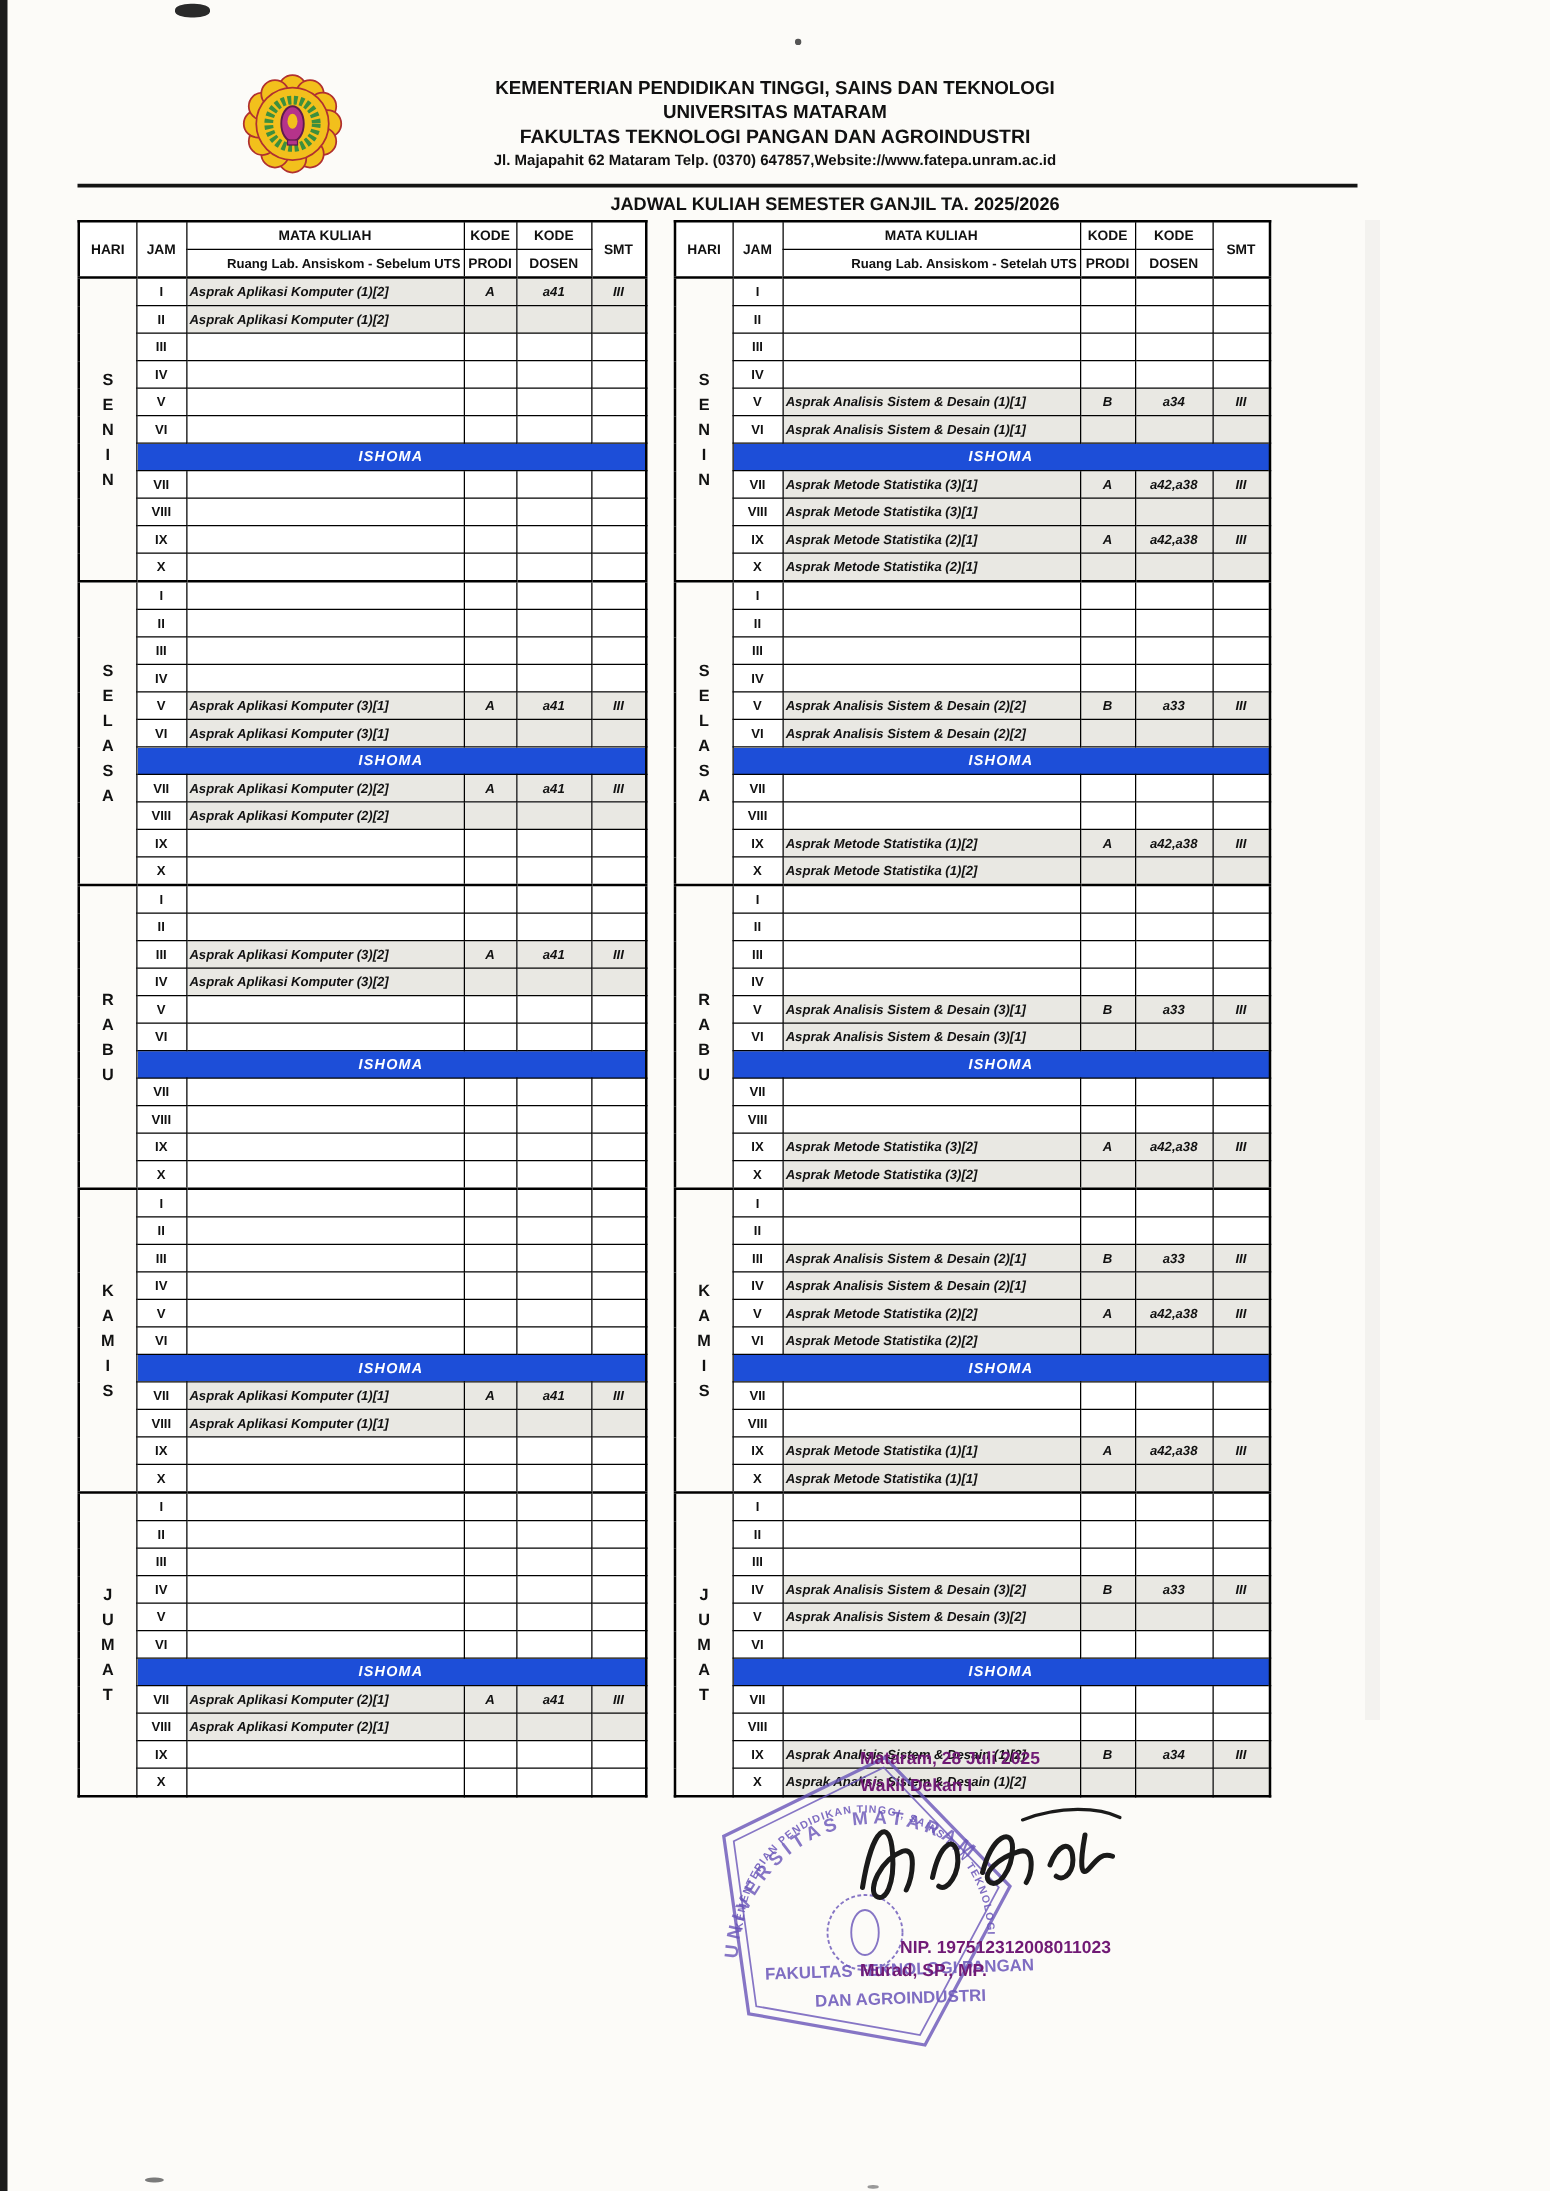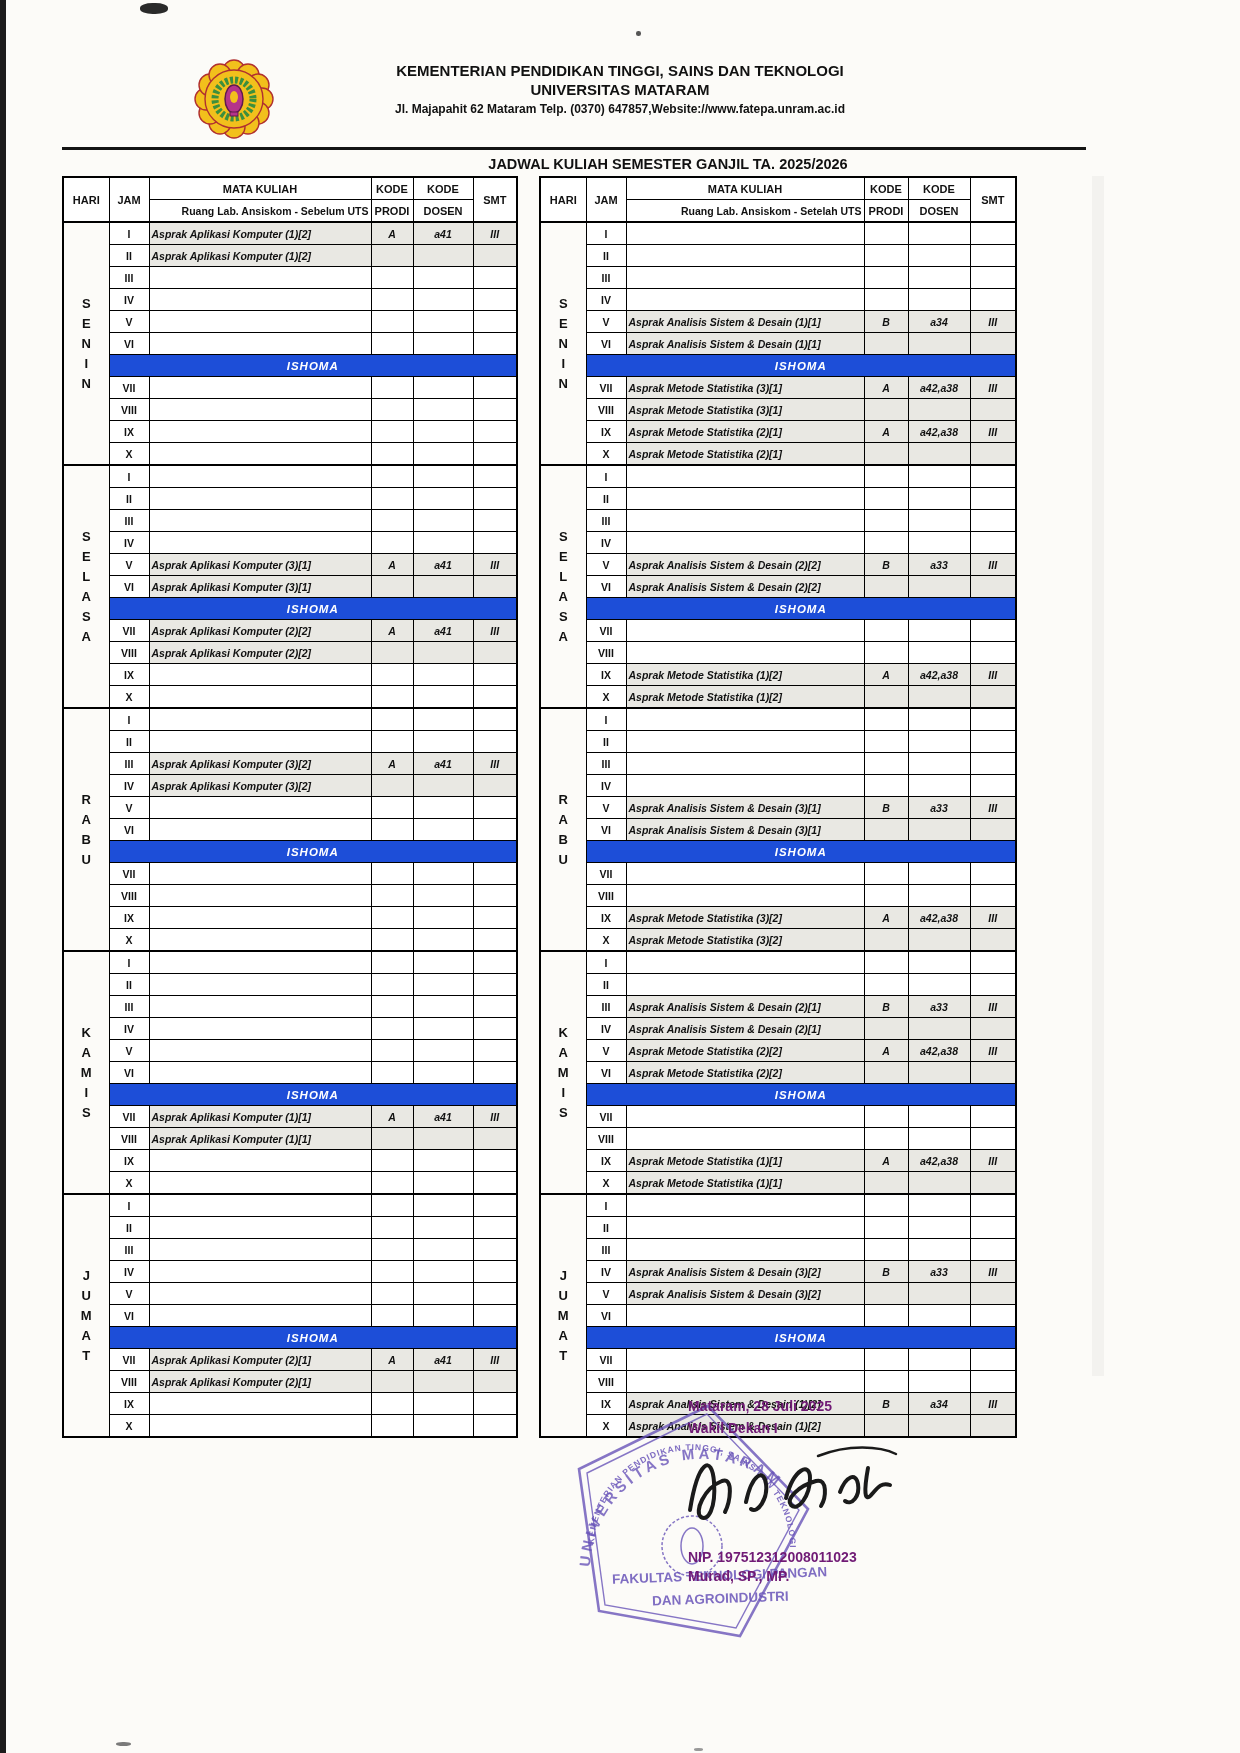--- a/index.html
+++ b/index.html
@@ -77,20 +77,21 @@
     </g>
     <circle cx="41" cy="41" r="19" fill="none" stroke="#3d8f3d" stroke-width="7" stroke-dasharray="3,2"></circle>
     <ellipse cx="41" cy="41" rx="9" ry="14" fill="#b5338a" stroke="#5e1b4d" stroke-width="1.5"></ellipse>
     <ellipse cx="41" cy="39" rx="4" ry="6" fill="#f2c01c"></ellipse>
     <rect x="37" y="54" width="8" height="4" fill="#b5338a" stroke="#5e1b4d" stroke-width="1"></rect>
   </svg>
 
   <div class="kop">
     <div class="kop-line l1">KEMENTERIAN PENDIDIKAN TINGGI, SAINS DAN TEKNOLOGI</div>
     <div class="kop-line l2">UNIVERSITAS MATARAM</div>
+    <div class="kop-line l3">FAKULTAS TEKNOLOGI PANGAN DAN AGROINDUSTRI</div>
     <div class="kop-line l4">Jl. Majapahit 62 Mataram Telp. (0370) 647857,Website://www.fatepa.unram.ac.id</div>
   </div>
   <div class="kop-rule"></div>
 
   <div class="doc-title">JADWAL KULIAH SEMESTER GANJIL TA. 2025/2026</div>
 
   <div class="tables">
     <div id="left-table">
         <table class="sched">
           <colgroup>
@@ -915,15 +916,15 @@
       <path d="M118,60 C126,30 142,24 142,40 C142,58 130,74 123,67 C118,61 130,48 148,43 C160,40 158,60 153,68"></path>
       <path d="M172,54 C178,38 188,34 190,46 C192,58 184,68 177,63"></path>
       <path d="M200,30 C196,52 196,66 204,56 C210,49 214,44 222,47"></path>
       <path d="M150,18 C180,6 212,8 228,16" stroke-width="2.5"></path>
     </g>
   </svg>
 
   <div class="sig-text" style="left:688px;top:1398px;">Mataram, 28 Juli 2025</div>
   <div class="sig-text" style="left:688px;top:1420px;">Wakil Dekan I</div>
   <div class="sig-text" style="left:688px;top:1568px;">Murad, SP., MP.</div>
-  <div class="sig-text" style="left:688px;top:1549px;">NIP. 197512312008011023</div>
+  <div class="sig-text" style="left:720px;top:1549px;">NIP. 197512312008011023</div>
 
 </div>
 
 </body></html>

